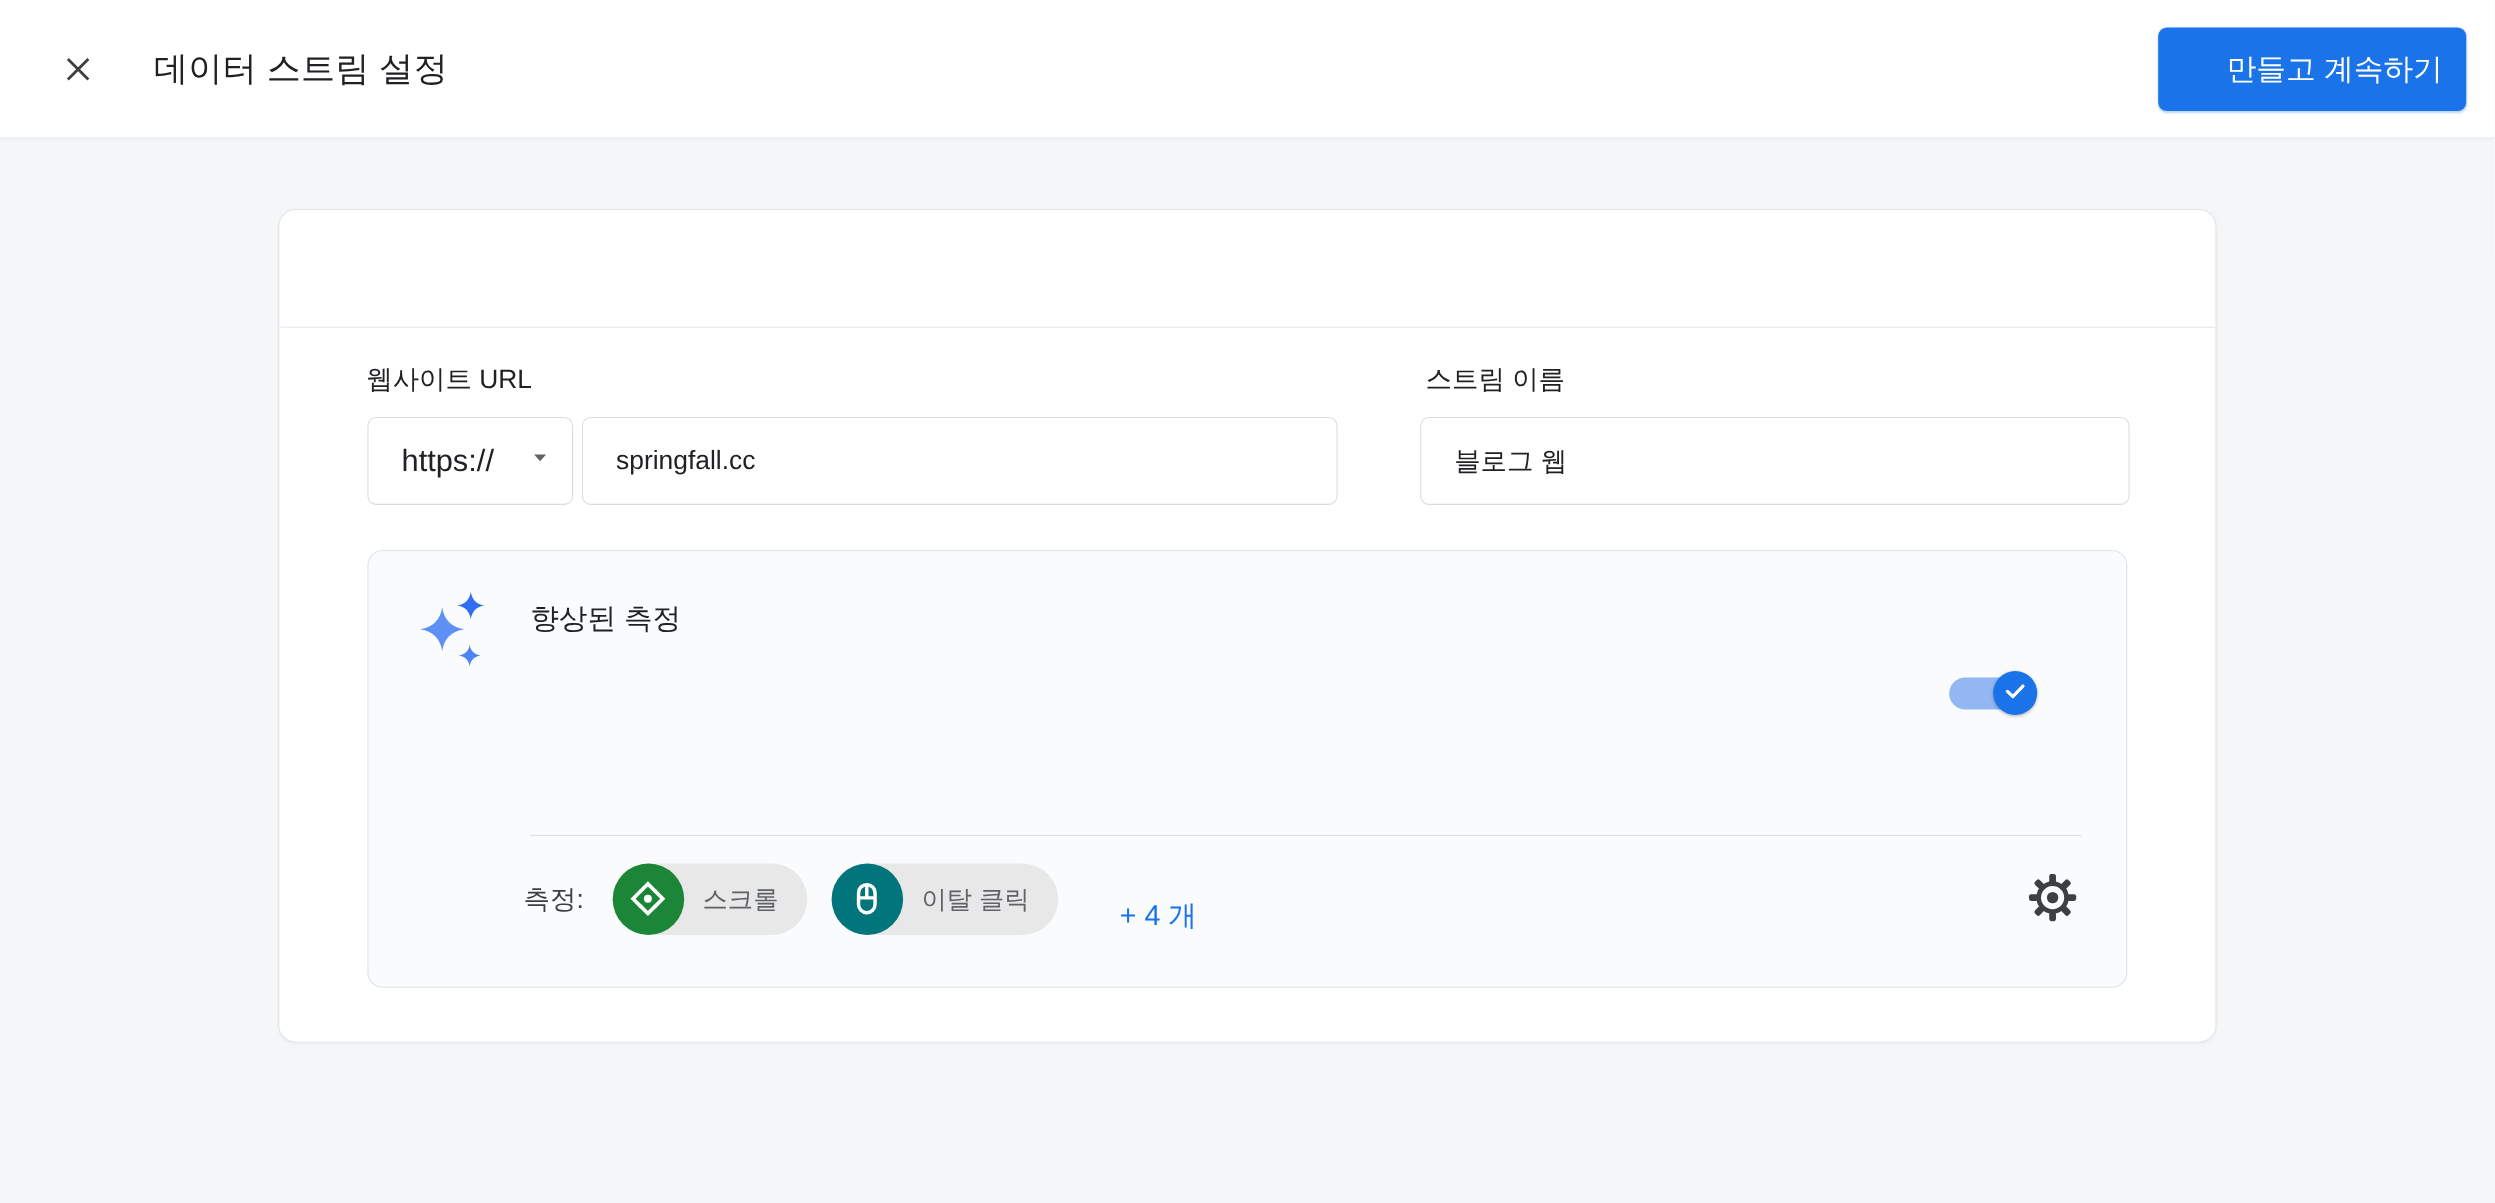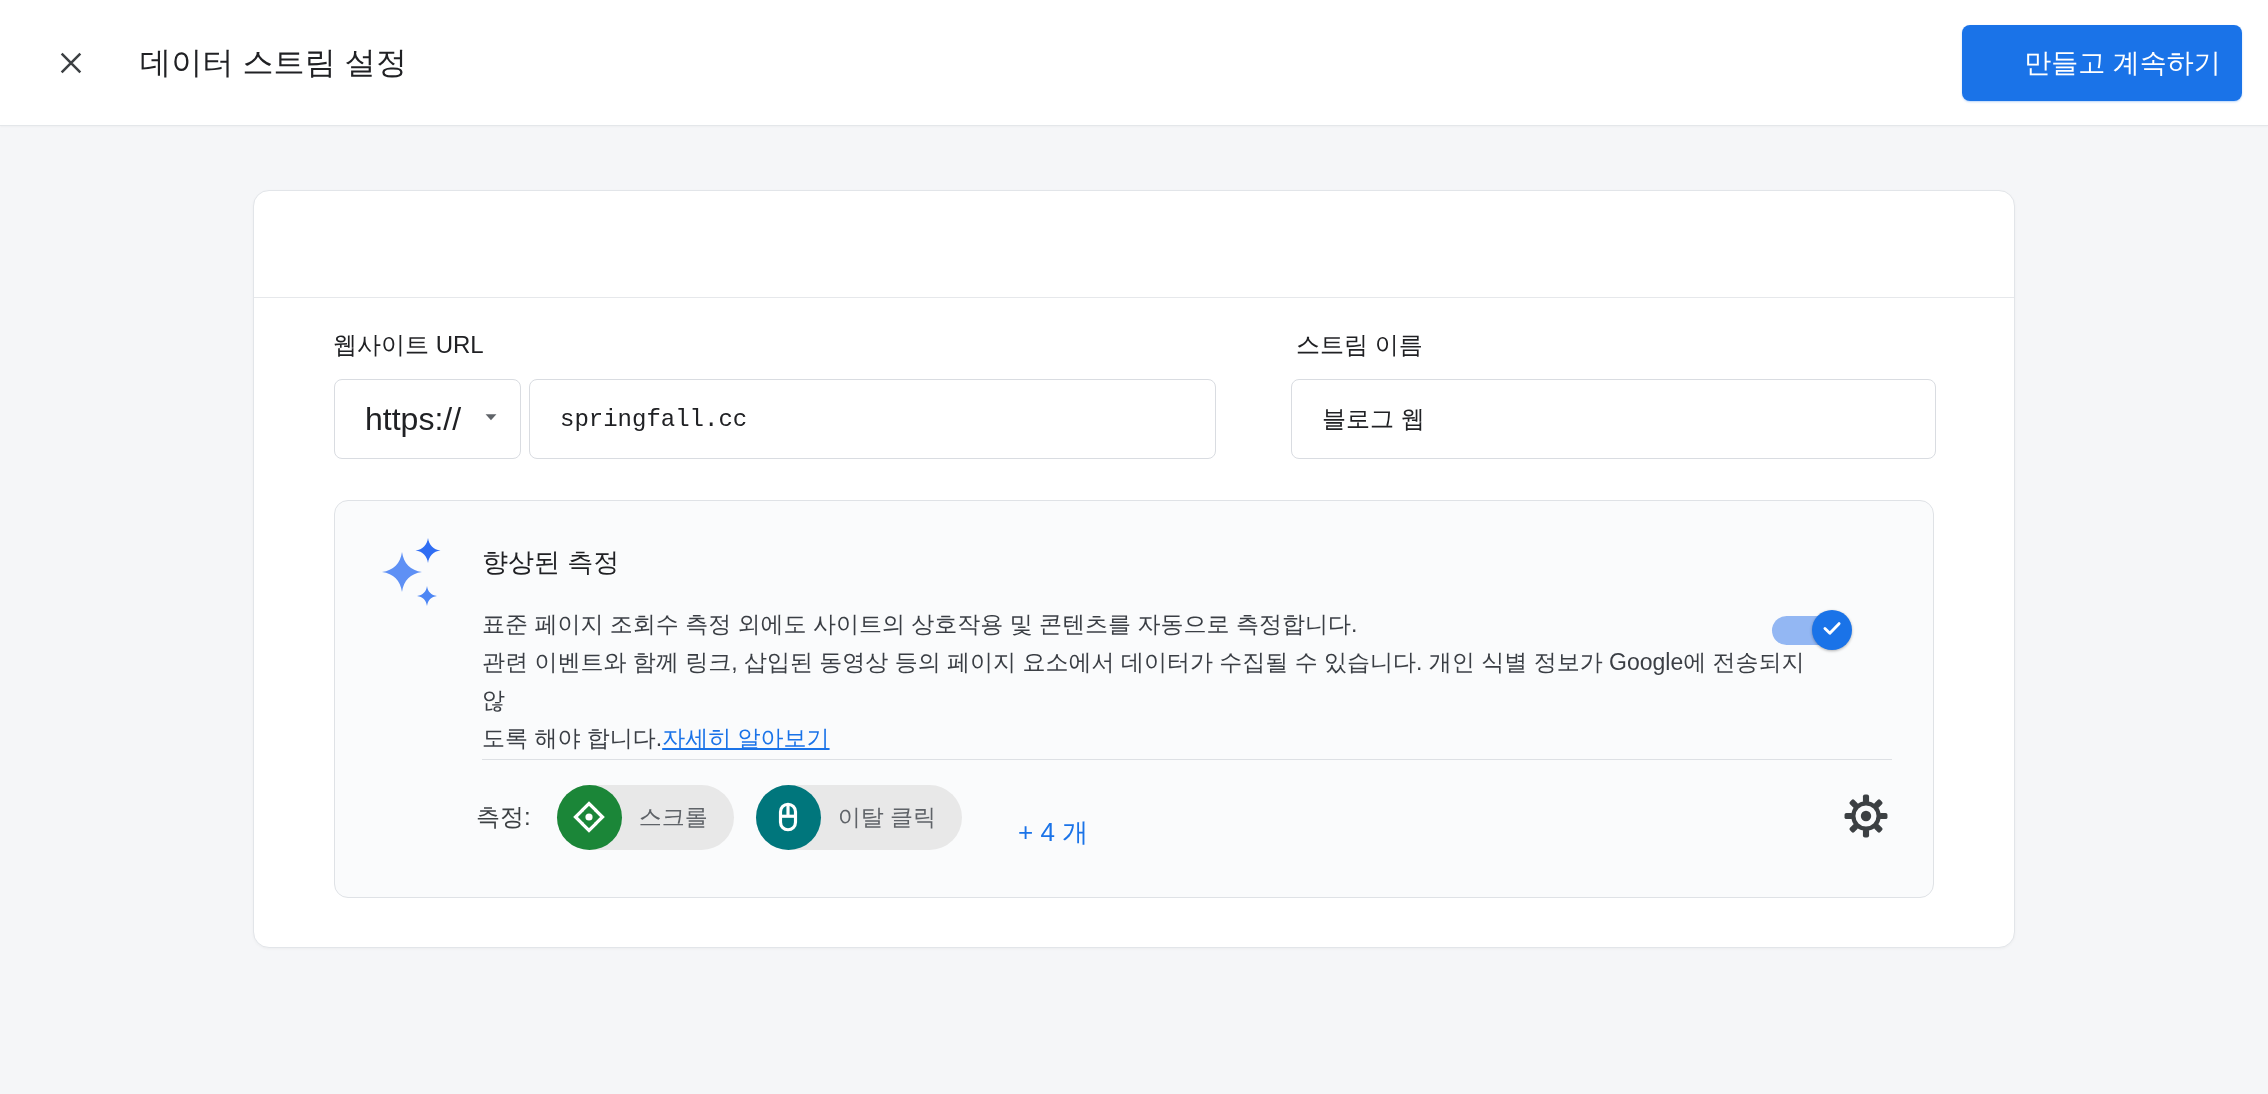--- a/index.html
+++ b/index.html
@@ -24,25 +24,25 @@
   .card-title { position:absolute; left:77px; top:0; height:106px; display:flex; align-items:center;
                 font-size:26px; color:#202124; }
   .card-divider { position:absolute; top:106px; left:0; right:0; height:1px; background:#e6e8eb; }
 
   .field-label { position:absolute; font-size:24px; color:#202124; }
   .label-url  { left:79px;  top:138px; }
   .label-name { left:1042px; top:138px; }
 
   .proto-select { position:absolute; left:80px; top:188px; width:187px; height:80px; background:#fff;
                   border:1px solid #d9dce1; border-radius:8px; display:flex; align-items:center;
-                  justify-content:space-between; padding:0 16px 0 30px; font-size:32px; color:#202124; cursor:pointer; }
+                  justify-content:space-between; padding:0 16px 0 30px; font-size:28px; color:#202124; cursor:pointer; }
   .proto-select svg { width:26px; height:26px; }
   .text-input { position:absolute; top:188px; height:80px; border:1px solid #d9dce1; border-radius:8px;
                 font-size:24px; color:#202124; padding:0 30px; font-family:inherit; background:#fff; }
-  .input-url  { left:275px;  width:687px;font-family:Liberation Mono, monospace; }
+  .input-url  { left:275px;  width:687px; }
   .input-name { left:1037px; width:645px; }
 
   
   .em-card { position:absolute; left:80px; top:309px; width:1600px; height:398px;
              border:1px solid #dfe2e6; border-radius:14px; background:#fafbfc; }
   .em-sparkle { position:absolute; left:45px; top:37px; width:64px; height:72px; }
   .em-title { position:absolute; left:147px; top:44px; font-size:26px; font-weight:500; color:#202124; }
   .em-desc { position:absolute; left:147px; top:104px; width:1340px; font-size:23px; line-height:38px;
              color:#3a3e44; }
   .em-desc .desc-text { white-space:pre-line; }
@@ -112,23 +112,20 @@
       <span class="em-sparkle">
         <svg viewBox="0 0 64 72">
           <path d="M22 14 C23.6 25.5 30.5 32.4 42 34 C30.5 35.6 23.6 42.5 22 54 C20.4 42.5 13.5 35.6 2 34 C13.5 32.4 20.4 25.5 22 14 Z" fill="#5e90f5"></path>
           <path d="M48 0 C49 7.2 53.3 11.5 60.5 12.5 C53.3 13.5 49 17.8 48 25 C47 17.8 42.7 13.5 35.5 12.5 C42.7 11.5 47 7.2 48 0 Z" fill="#2f6df3"></path>
           <path d="M47 48 C47.8 53.8 51.2 57.2 57 58 C51.2 58.8 47.8 62.2 47 68 C46.2 62.2 42.8 58.8 37 58 C42.8 57.2 46.2 53.8 47 48 Z" fill="#4d86f4"></path>
         </svg>
       </span>
 
       <div class="em-title">향상된 측정</div>
 
-      <div class="em-desc"><span class="desc-text">표준 페이지 조회수 측정 외에도 사이트의 상호작용 및 콘텐츠를 자동으로 측정합니다.
-관련 이벤트와 함께 링크, 삽입된 동영상 등의 페이지 요소에서 데이터가 수집될 수 있습니다. 개인 식별 정보가 Google에 전송되지 않
-도록 해야 합니다.</span><a>자세히 알아보기</a></div>
 
       <div class="em-toggle">
         <div class="toggle-track"></div>
         <div class="toggle-thumb">
           <span>
             <svg viewBox="0 0 24 24" fill="none" stroke="#fff" stroke-width="2.7" stroke-linecap="round" stroke-linejoin="round">
               <path d="M5.5 12.5 L10 16.8 L18.5 8"></path>
             </svg>
           </span>
         </div>

